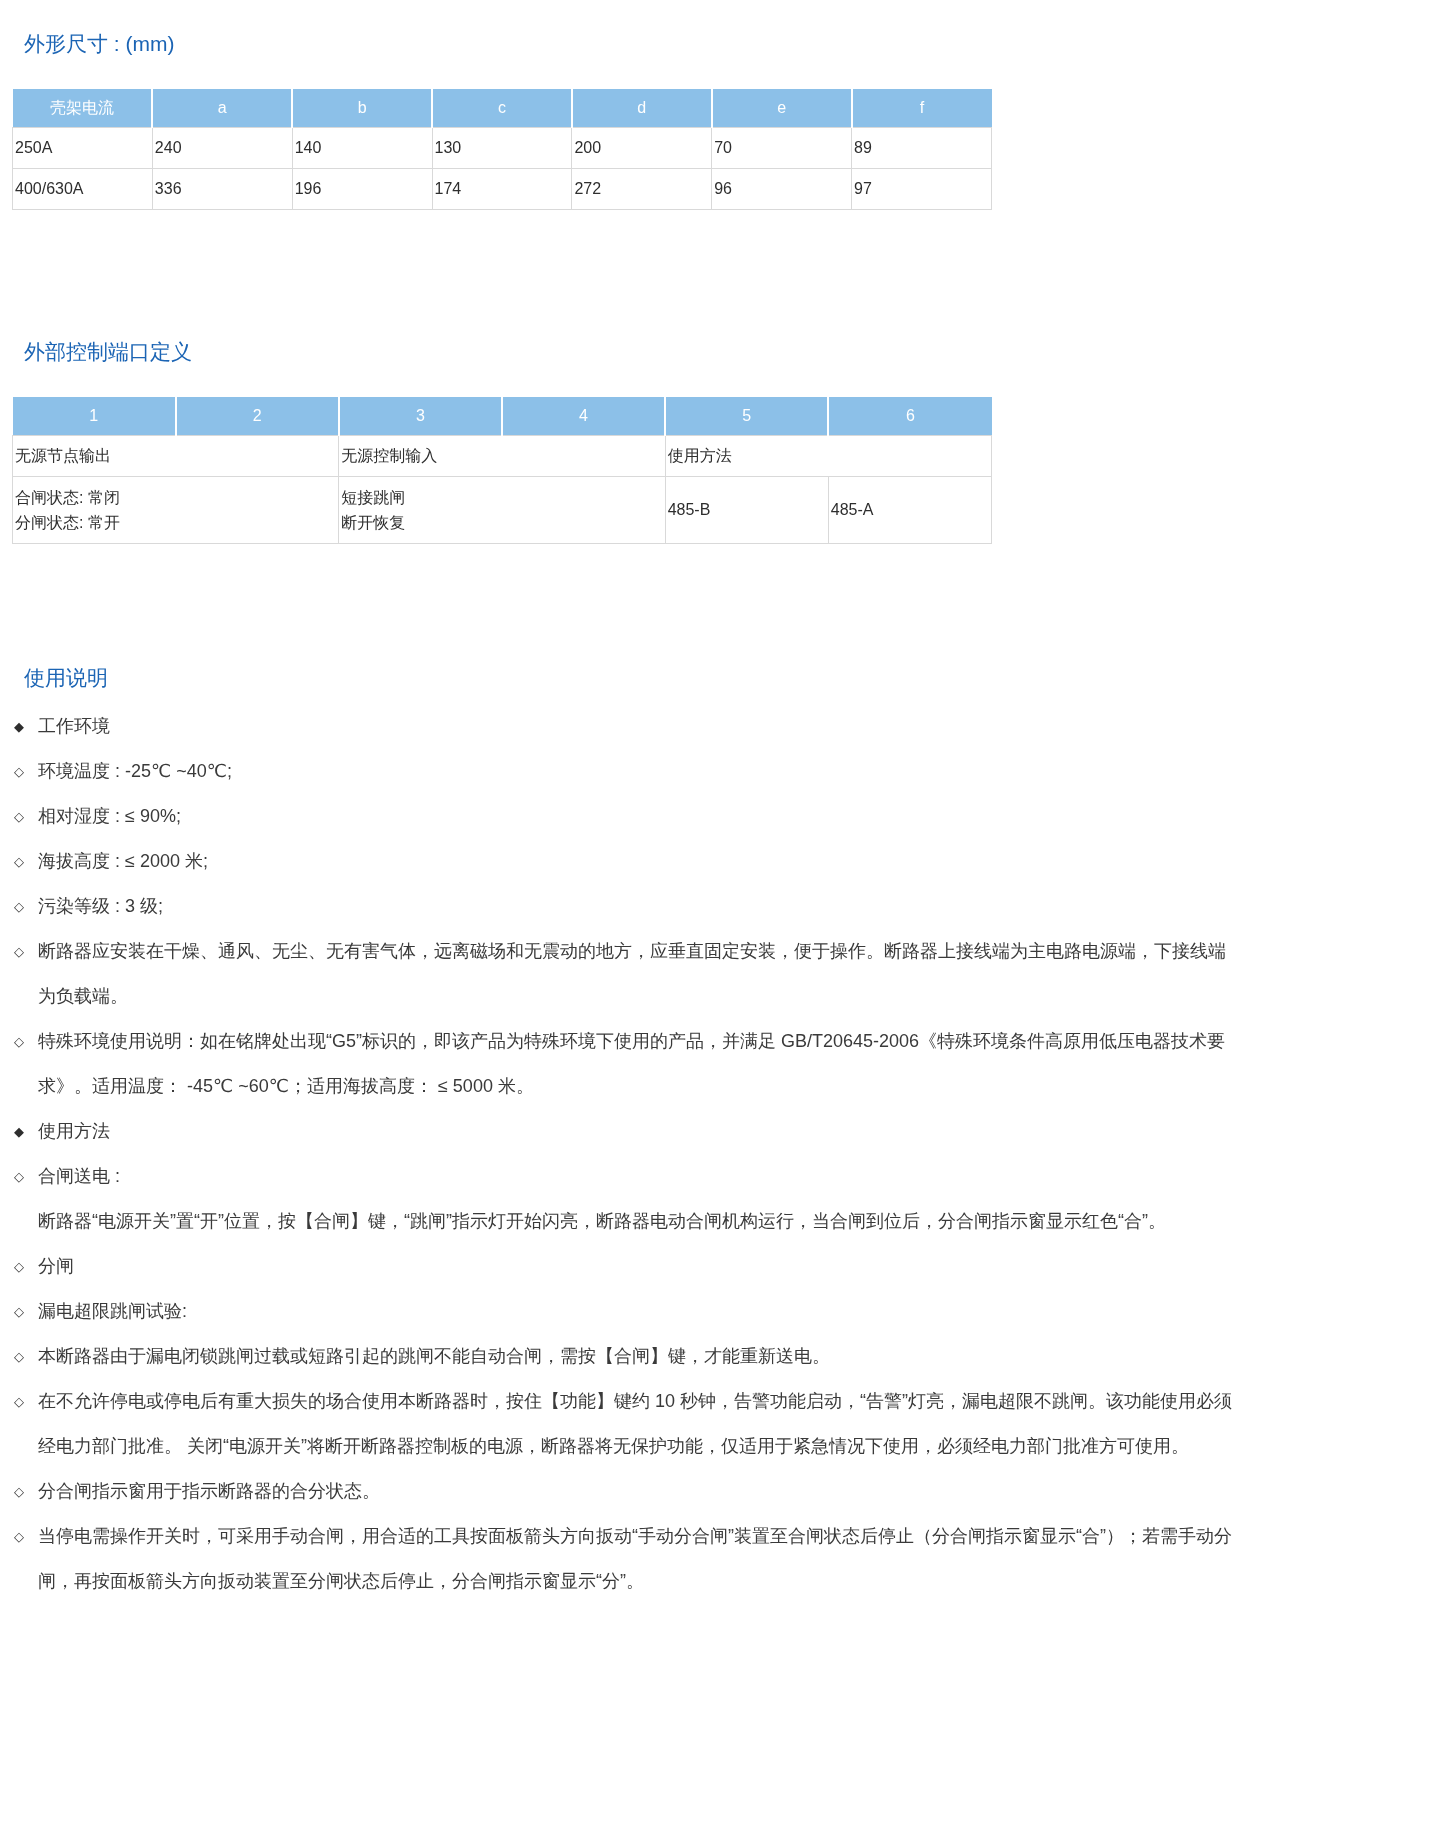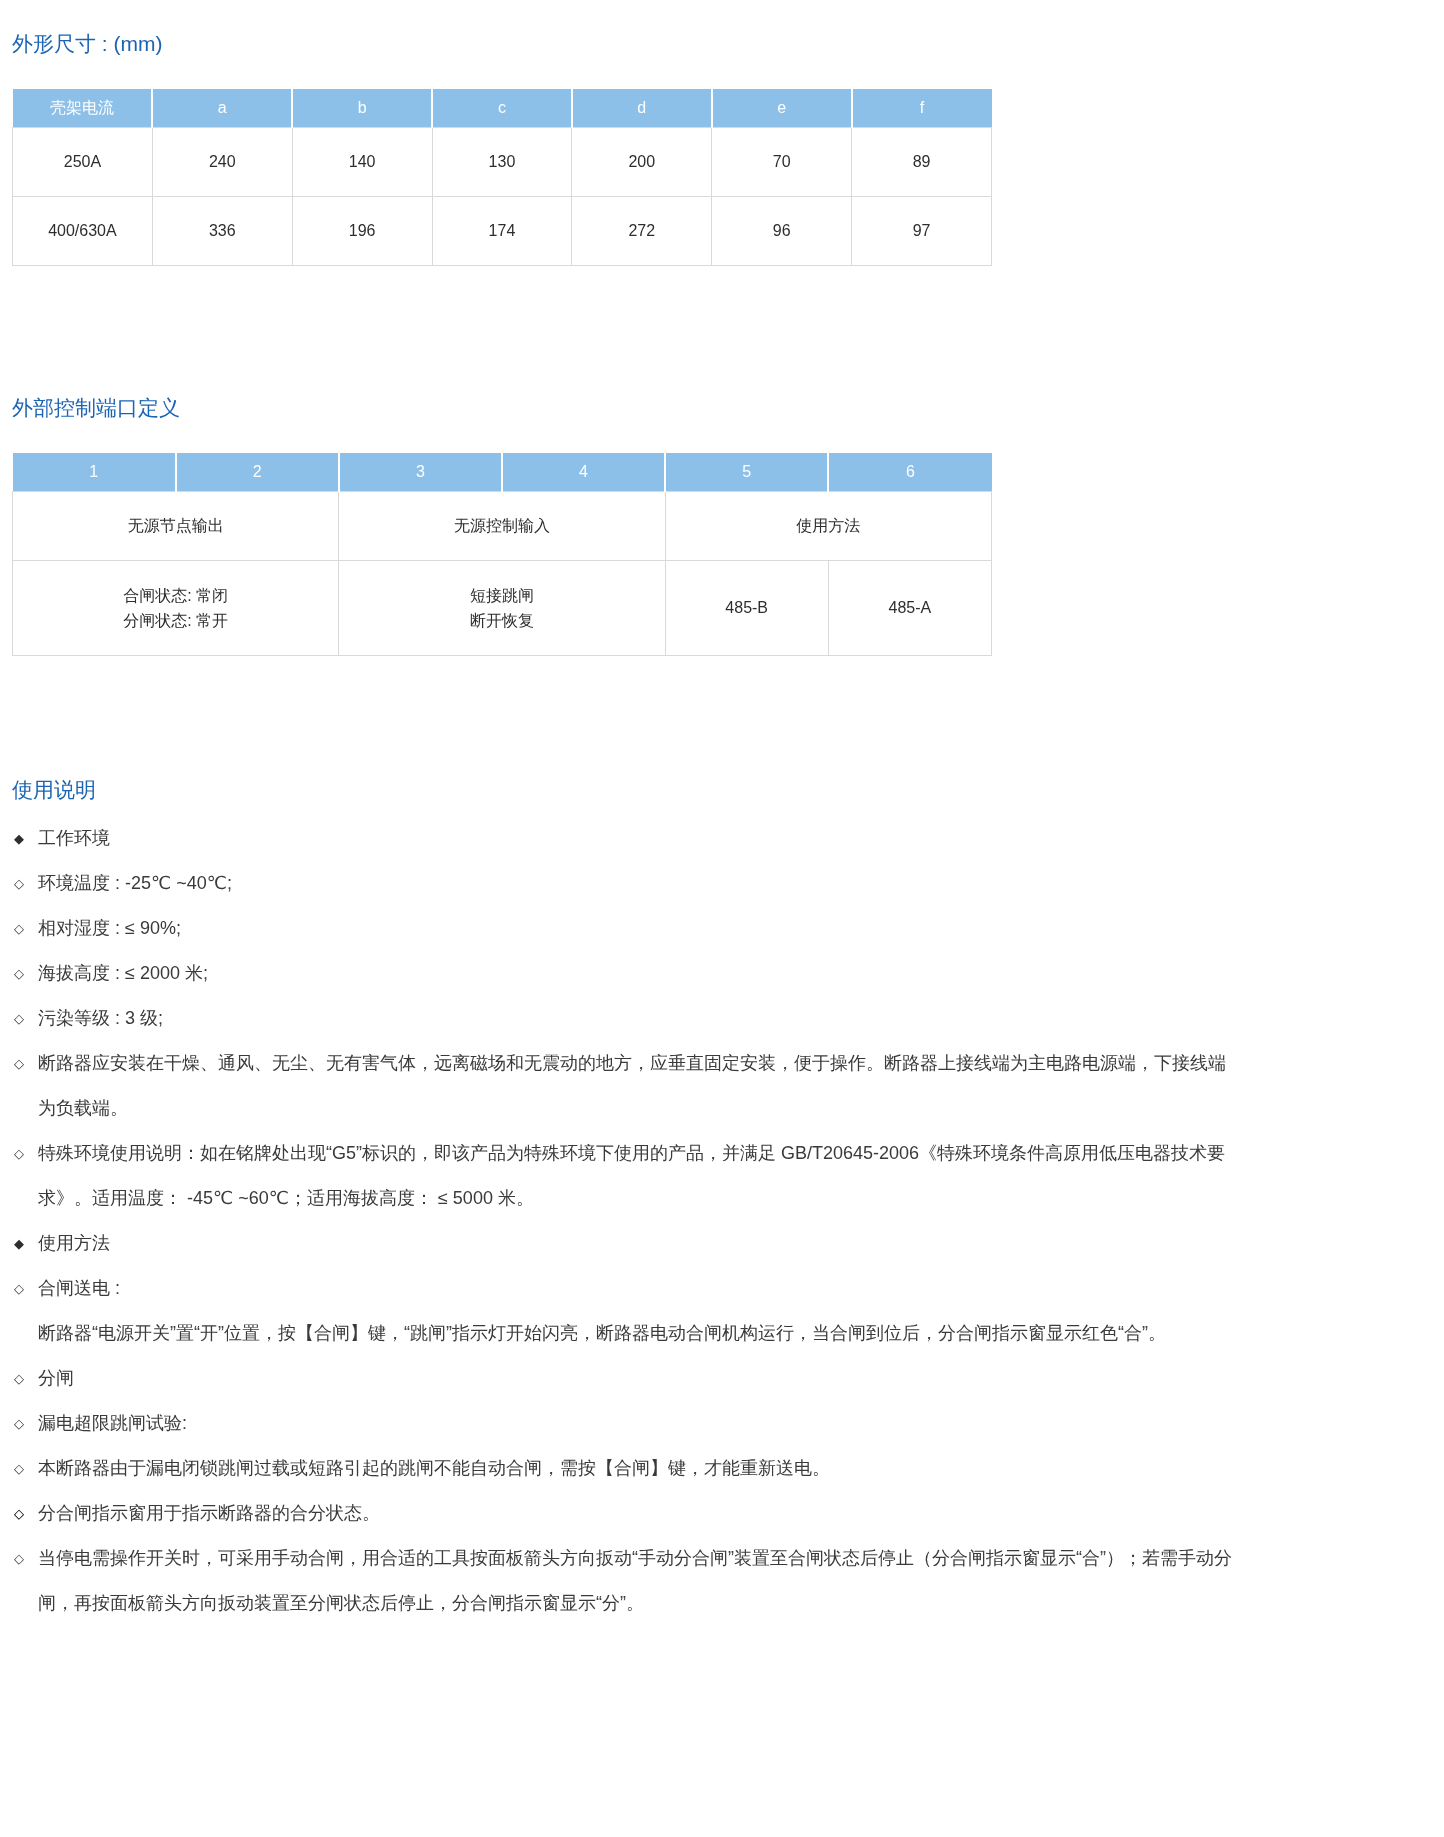--- a/index.html
+++ b/index.html
@@ -10,45 +10,45 @@
     -webkit-font-smoothing:antialiased;
     overflow:hidden;
   }
   .page{width:1220px;margin-left:12px;}
 
   .section-title{
     color:#1b64b4;
     font-size:21px;
     font-weight:400;
     line-height:28px;
-    margin:0;
+    margin:12px;
   }
   .t1{margin-top:30px;}
   .t2{margin-top:128px;}
   .t3{margin-top:120px;}
 
   table{border-collapse:collapse;table-layout:fixed;width:980px;}
   .data-table{margin-top:31px;}
   .data-table th{
     background:#8cc0e8;
     color:#ffffff;
     font-weight:400;
     font-size:16px;
     height:36px;
     border-right:2px solid #ffffff;
     border-bottom:1px solid #d9d9d9;
   }
   .data-table th:last-child{border-right:none;}
   .data-table td{
     border:1px solid #d9d9d9;
     height:36px;
-    text-align:center;
+    text-align:left;
     font-size:16px;
     color:#2e2e2e;
-    padding:16px;
+    padding:2px;
   }
   .data-table tr.tall td{height:62px;}
   .cell-line{line-height:25px;}
 
   .usage-list{margin-top:12px;}
   .item{
     position:relative;
     padding-left:26px;
     font-size:18px;
     line-height:45px;
@@ -145,18 +145,18 @@
     <div class="item"><span class="bullet">◇</span><span>海拔高度 : ≤ 2000 米;</span></div>
     <div class="item"><span class="bullet">◇</span><span>污染等级 : 3 级;</span></div>
     <div class="item"><span class="bullet">◇</span><span>断路器应安装在干燥、通风、无尘、无有害气体，远离磁场和无震动的地方，应垂直固定安装，便于操作。断路器上接线端为主电路电源端，下接线端为负载端。</span></div>
     <div class="item"><span class="bullet">◇</span><span>特殊环境使用说明：如在铭牌处出现“G5”标识的，即该产品为特殊环境下使用的产品，并满足 GB/T20645-2006《特殊环境条件高原用低压电器技术要求》。适用温度： -45℃ ~60℃；适用海拔高度： ≤ 5000 米。</span></div>
     <div class="item"><span class="bullet">◆</span><span>使用方法</span></div>
     <div class="item"><span class="bullet">◇</span><span>合闸送电 :</span></div>
     <div class="item"><span class="bullet"></span><span>断路器“电源开关”置“开”位置，按【合闸】键，“跳闸”指示灯开始闪亮，断路器电动合闸机构运行，当合闸到位后，分合闸指示窗显示红色“合”。</span></div>
     <div class="item"><span class="bullet">◇</span><span>分闸</span></div>
     <div class="item"><span class="bullet">◇</span><span>漏电超限跳闸试验:</span></div>
     <div class="item"><span class="bullet">◇</span><span>本断路器由于漏电闭锁跳闸过载或短路引起的跳闸不能自动合闸，需按【合闸】键，才能重新送电。</span></div>
-    <div class="item"><span class="bullet">◇</span></div>
+    <div class="item"><span class="bullet">◇</span><span>在不允许停电或停电后有重大损失的场合使用本断路器时，按住【功能】键约 10 秒钟，告警功能启动，“告警”灯亮，漏电超限不跳闸。该功能使用必须经电力部门批准。 关闭“电源开关”将断开断路器控制板的电源，断路器将无保护功能，仅适用于紧急情况下使用，必须经电力部门批准方可使用。</span></div>
     <div class="item"><span class="bullet">◇</span><span>分合闸指示窗用于指示断路器的合分状态。</span></div>
     <div class="item"><span class="bullet">◇</span><span>当停电需操作开关时，可采用手动合闸，用合适的工具按面板箭头方向扳动“手动分合闸”装置至合闸状态后停止（分合闸指示窗显示“合”）；若需手动分闸，再按面板箭头方向扳动装置至分闸状态后停止，分合闸指示窗显示“分”。</span></div>
   </div>
 
 </div>
 
 </body></html>

